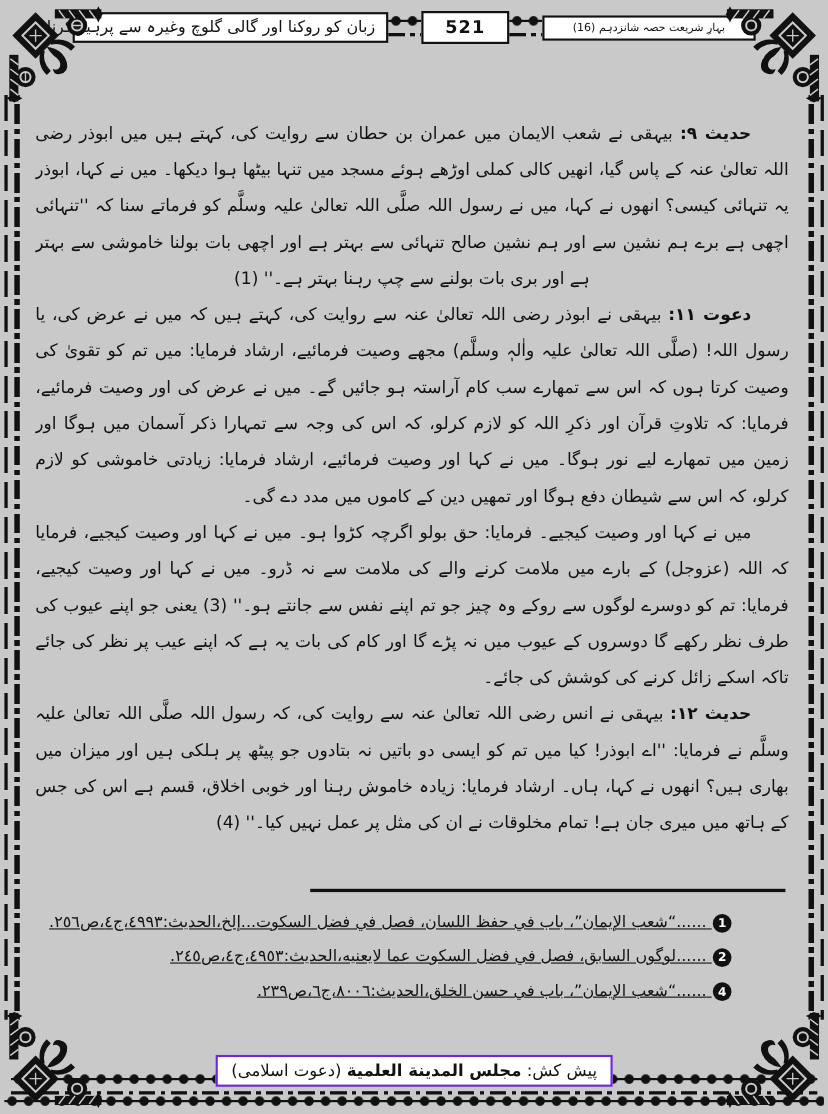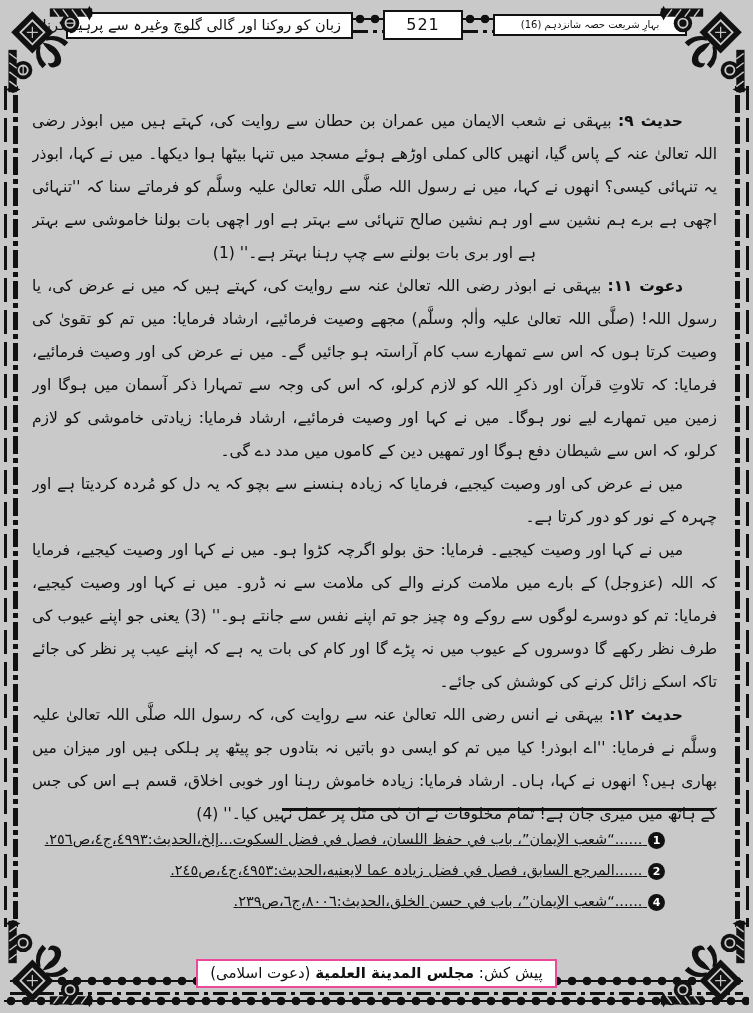--- a/index.html
+++ b/index.html
@@ -28,21 +28,21 @@
       linear-gradient(#111,#111),
       repeating-linear-gradient(90deg,#111 0 15px, rgba(0,0,0,0) 15px 20px, #111 20px 24px, rgba(0,0,0,0) 24px 29px);
     background-size:15px 12px, 100% 2px, 100% 3px;
     background-position:0 0, 0 5px, 0 17px;
     background-repeat:repeat-x, no-repeat, no-repeat;
   }
   
   .header{position:absolute; top:10px; left:66px; right:66px; display:flex; align-items:center; z-index:2;}
   .hbox{background:#fff; border:2px solid #111; padding:3px 10px 4px; text-align:center; white-space:nowrap; direction:rtl;}
   .hbox.chapter{font-size:14.5px; min-width:250px;}
-  .hbox.pagenum{font-size:16px; font-weight:normal; min-width:56px; letter-spacing:1px;}
+  .hbox.pagenum{font-size:16px; font-weight:bold; min-width:56px; letter-spacing:1px;}
   .hbox.booktitle{font-size:10px; min-width:170px;}
   
   .content{
     position:absolute; top:64px; left:32px; right:36px; height:738px; overflow:hidden;
     direction:rtl; text-align:justify; z-index:2;margin-top:41px;
   }
   .content p{margin:0; font-size:15.5px; line-height:33px; text-indent:34px;}
   .content p.center-last{text-align-last:center;}
   .hd{font-weight:bold;}
   
@@ -51,21 +51,21 @@
   .fn-row{direction:rtl; text-align:right; font-size:14.5px; line-height:31px;text-decoration:underline;}
   .fn-num{
     display:inline-block; width:17px; height:17px; line-height:17px; border-radius:50%;
     background:#111; color:#fff; font-size:11px; font-weight:bold; text-align:center;
     vertical-align:middle; margin-left:1px;
   }
   
   .footer{position:absolute; bottom:10px; left:0; right:0; height:48px; z-index:2;}
   .footer-line{position:absolute; top:20px; left:10px; right:10px; height:24px;}
   .footer-box{
-    position:relative; margin:4px auto 0; width:max-content; background:#fff; border:2px solid #ec4899;
+    position:relative; margin:4px auto 0; width:max-content; background:#fff; border:2px solid #6d28d9;
     padding:3px 12px 4px; direction:rtl; font-size:15px; z-index:2;
   }
   .footer-box .publisher{font-weight:bold;}
   .bottom-chain{position:absolute; bottom:-6px; left:4px; right:4px; height:14px;}
 </style>
 </head>
 <body>
 
 <div class="page">
 
@@ -187,41 +187,38 @@
   <div class="content">
     <p class="center-last">
       <span class="hd">حدیث ۹:</span>
       <span>بیہقی نے شعب الایمان میں عمران بن حطان سے روایت کی، کہتے ہیں میں ابوذر رضی اللہ تعالیٰ عنہ کے پاس گیا، انھیں کالی کملی اوڑھے ہوئے مسجد میں تنہا بیٹھا ہوا دیکھا۔ میں نے کہا، ابوذر یہ تنہائی کیسی؟ انھوں نے کہا، میں نے رسول اللہ صلَّی اللہ تعالیٰ علیہ وسلَّم کو فرماتے سنا کہ ''تنہائی اچھی ہے برے ہم نشین سے اور ہم نشین صالح تنہائی سے بہتر ہے اور اچھی بات بولنا خاموشی سے بہتر ہے اور بری بات بولنے سے چپ رہنا بہتر ہے۔'' (1)</span>
     </p>
     <p>
       <span class="hd">دعوت ۱۱:</span>
       <span>بیہقی نے ابوذر رضی اللہ تعالیٰ عنہ سے روایت کی، کہتے ہیں کہ میں نے عرض کی، یا رسول اللہ! (صلَّی اللہ تعالیٰ علیہ واٰلہٖ وسلَّم) مجھے وصیت فرمائیے، ارشاد فرمایا: میں تم کو تقویٰ کی وصیت کرتا ہوں کہ اس سے تمھارے سب کام آراستہ ہو جائیں گے۔ میں نے عرض کی اور وصیت فرمائیے، فرمایا: کہ تلاوتِ قرآن اور ذکرِ اللہ کو لازم کرلو، کہ اس کی وجہ سے تمہارا ذکر آسمان میں ہوگا اور زمین میں تمھارے لیے نور ہوگا۔ میں نے کہا اور وصیت فرمائیے، ارشاد فرمایا: زیادتی خاموشی کو لازم کرلو، کہ اس سے شیطان دفع ہوگا اور تمھیں دین کے کاموں میں مدد دے گی۔</span>
     </p>
     <p>
-      <span>میں نے عرض کی اور وصیت کیجیے، فرمایا کہ زیادہ ہنسنے سے بچو کہ یہ دل کو مُردہ کردیتا ہے اور چہرہ کے نور کو دور کرتا ہے۔</span>
-    </p>
-    <p>
       <span>میں نے کہا اور وصیت کیجیے۔ فرمایا: حق بولو اگرچہ کڑوا ہو۔ میں نے کہا اور وصیت کیجیے، فرمایا کہ اللہ (عزوجل) کے بارے میں ملامت کرنے والے کی ملامت سے نہ ڈرو۔ میں نے کہا اور وصیت کیجیے، فرمایا: تم کو دوسرے لوگوں سے روکے وہ چیز جو تم اپنے نفس سے جانتے ہو۔'' (3) یعنی جو اپنے عیوب کی طرف نظر رکھے گا دوسروں کے عیوب میں نہ پڑے گا اور کام کی بات یہ ہے کہ اپنے عیب پر نظر کی جائے تاکہ اسکے زائل کرنے کی کوشش کی جائے۔</span>
     </p>
     <p>
       <span class="hd">حدیث ۱۲:</span>
       <span>بیہقی نے انس رضی اللہ تعالیٰ عنہ سے روایت کی، کہ رسول اللہ صلَّی اللہ تعالیٰ علیہ وسلَّم نے فرمایا: ''اے ابوذر! کیا میں تم کو ایسی دو باتیں نہ بتادوں جو پیٹھ پر ہلکی ہیں اور میزان میں بھاری ہیں؟ انھوں نے کہا، ہاں۔ ارشاد فرمایا: زیادہ خاموش رہنا اور خوبی اخلاق، قسم ہے اس کی جس کے ہاتھ میں میری جان ہے! تمام مخلوقات نے ان کی مثل پر عمل نہیں کیا۔'' (4)</span>
     </p>
   </div>
 
   <div class="fn-rule"></div>
 
   <div class="footnotes">
     <div class="fn-row">
       <span class="fn-num">1</span>
       <span>......“شعب الإيمان”، باب في حفظ اللسان، فصل في فضل السكوت...إلخ،الحديث:٤٩٩٣،ج٤،ص٢٥٦.</span>
     </div>
     <div class="fn-row">
       <span class="fn-num">2</span>
-      <span>......المرجع السابق، فصل في فضل زیادہ عما لايعنيه،الحديث:٤٩٥٣،ج٤،ص٢٤٥.</span>
+      <span>......لوگوں السابق، فصل في فضل السكوت عما لايعنيه،الحديث:٤٩٥٣،ج٤،ص٢٤٥.</span>
     </div>
     <div class="fn-row">
       <span class="fn-num">4</span>
       <span>......“شعب الإيمان”، باب في حسن الخلق،الحديث:٨٠٠٦،ج٦،ص٢٣٩.</span>
     </div>
   </div>
 
   <div class="footer">
     <div class="footer-line chain"></div>
     <div class="footer-box">

